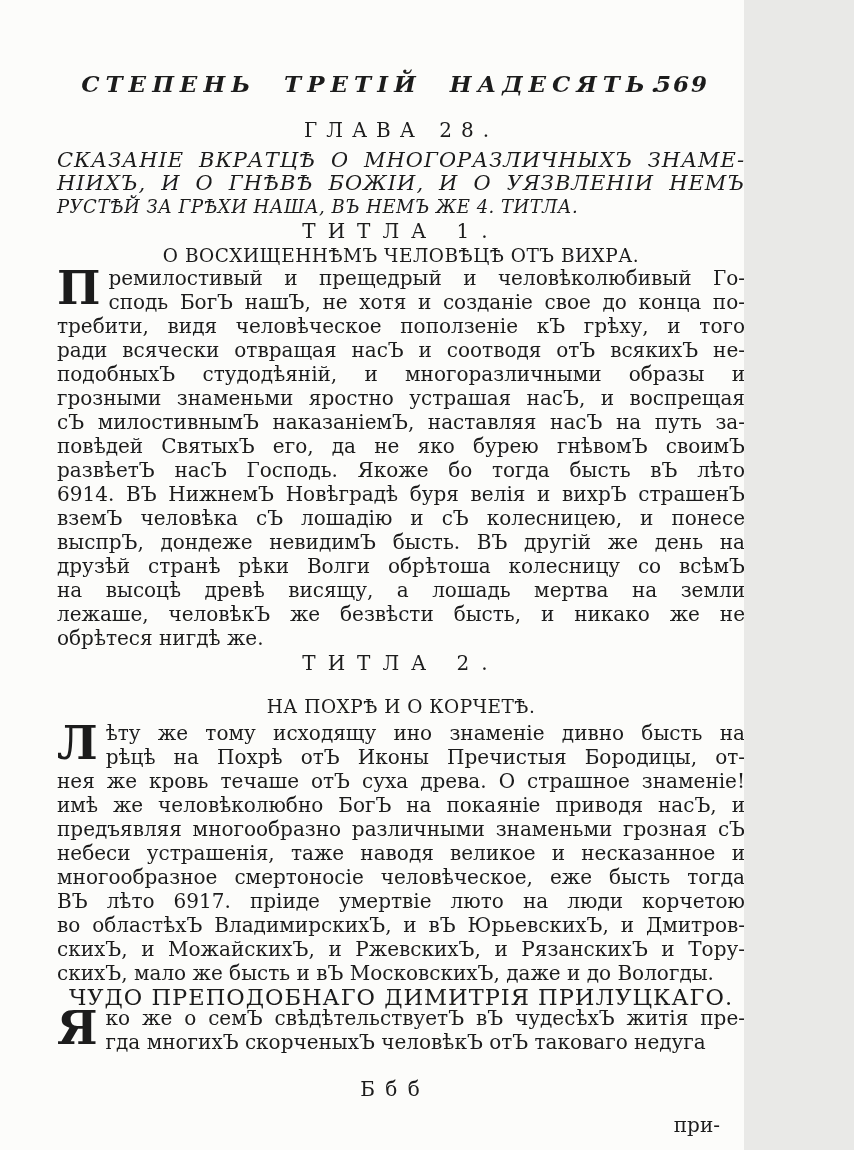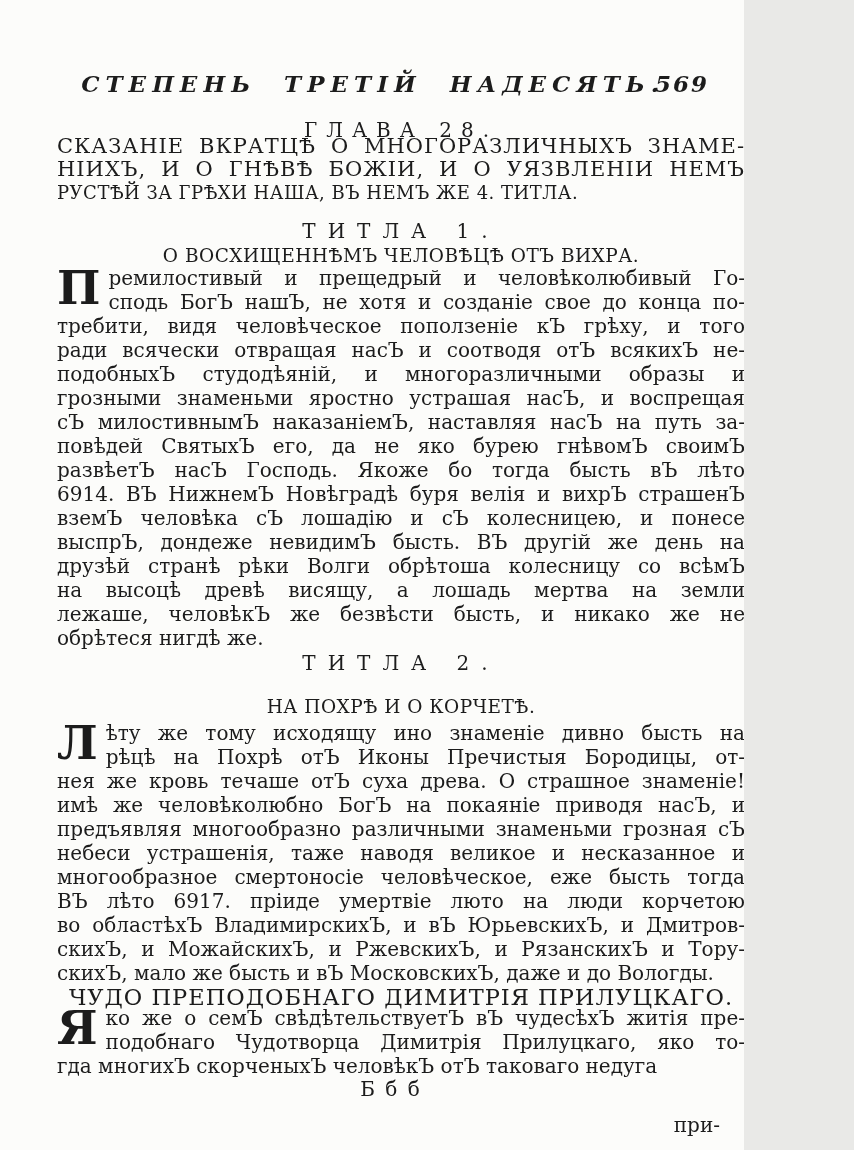--- a/index.html
+++ b/index.html
@@ -26,21 +26,21 @@
   .page-number{
     position:absolute;left:598px;top:0;
     font-style:italic;font-weight:bold;font-size:23px;letter-spacing:2px;
   }
   
   .chapter-head{
     position:absolute;top:118px;left:0;width:100%;
     text-align:center;font-size:20px;letter-spacing:9px;
   }
   
-  .summary{position:absolute;top:135px;left:0;width:100%;}
+  .summary{position:absolute;top:149px;left:0;width:100%;font-style:italic;}
   .summary-line{font-size:21px;line-height:23px;letter-spacing:1px;white-space:nowrap;}
   .summary-line.justify{text-align:justify;text-align-last:justify;}
   .summary-line.center{text-align:left;font-size:18px;letter-spacing:0.5px;}
   
   .titla{
     position:absolute;left:0;width:100%;
     text-align:center;font-size:20px;letter-spacing:12px;
   }
   .titla-1{top:219px;}
   .titla-2{top:651px;}
@@ -140,21 +140,20 @@
         <div class="tline">ВЪ лѣто 6917. пріиде умертвіе люто на люди корчетою</div>
         <div class="tline">во областѣхЪ ВладимирскихЪ, и вЪ ЮрьевскихЪ, и Дмитров-</div>
         <div class="tline">скихЪ, и МожайскихЪ, и РжевскихЪ, и РязанскихЪ и Тору-</div>
         <div class="tline tline-last">скихЪ, мало же бысть и вЪ МосковскихЪ, даже и до Вологды.</div>
       </div>
 
     <div class="chudo-head">ЧУДО ПРЕПОДОБНАГО ДИМИТРІЯ ПРИЛУЦКАГО.</div>
     <div class="para para-3">
       <span class="dropcap">Я</span>
     <div class="tline">ко же о семЪ свѣдѣтельствуетЪ вЪ чудесѣхЪ житія пре-</div>
-        <div class="tline">подобнаго Чудотворца Димитрія Прилуцкаго, яко то-</div>
         <div class="tline tline-last">гда многихЪ скорченыхЪ человѣкЪ отЪ таковаго недуга</div>
       </div>
 
     <div class="footer-row">
       <span class="signature">Б б б</span>
       <span class="catchword">при-</span>
     </div>
 
   </div>
 

